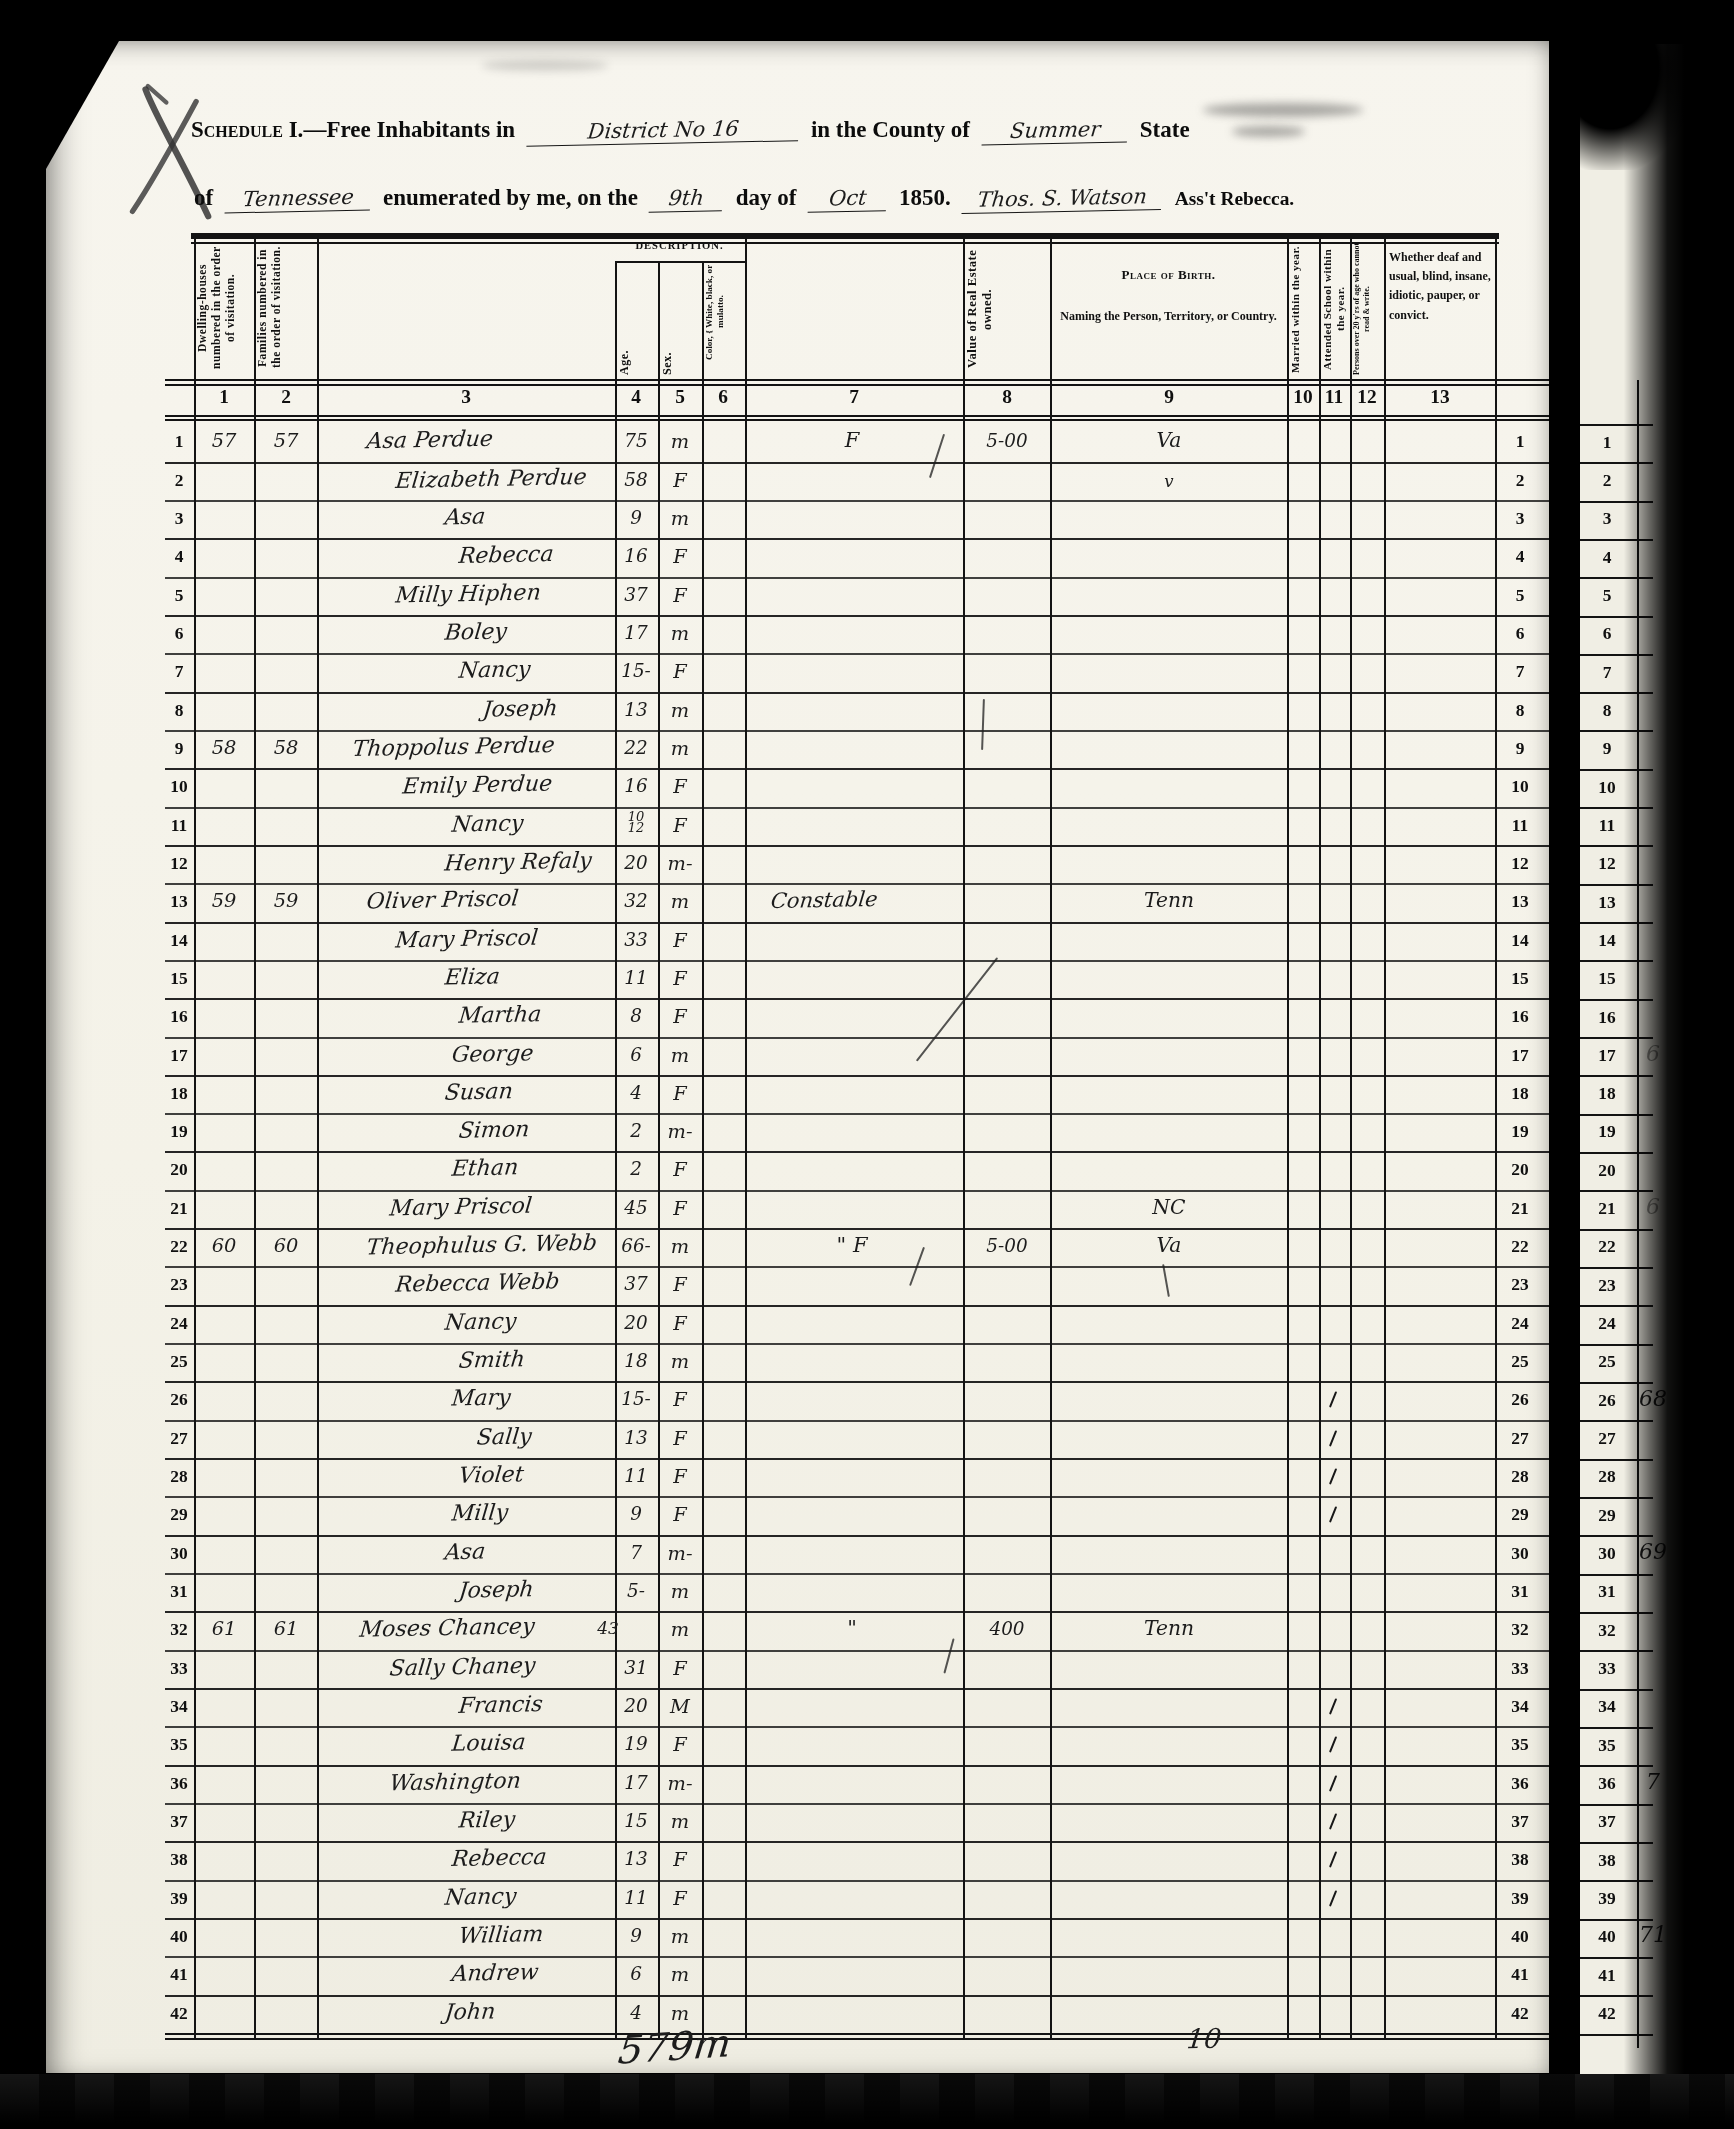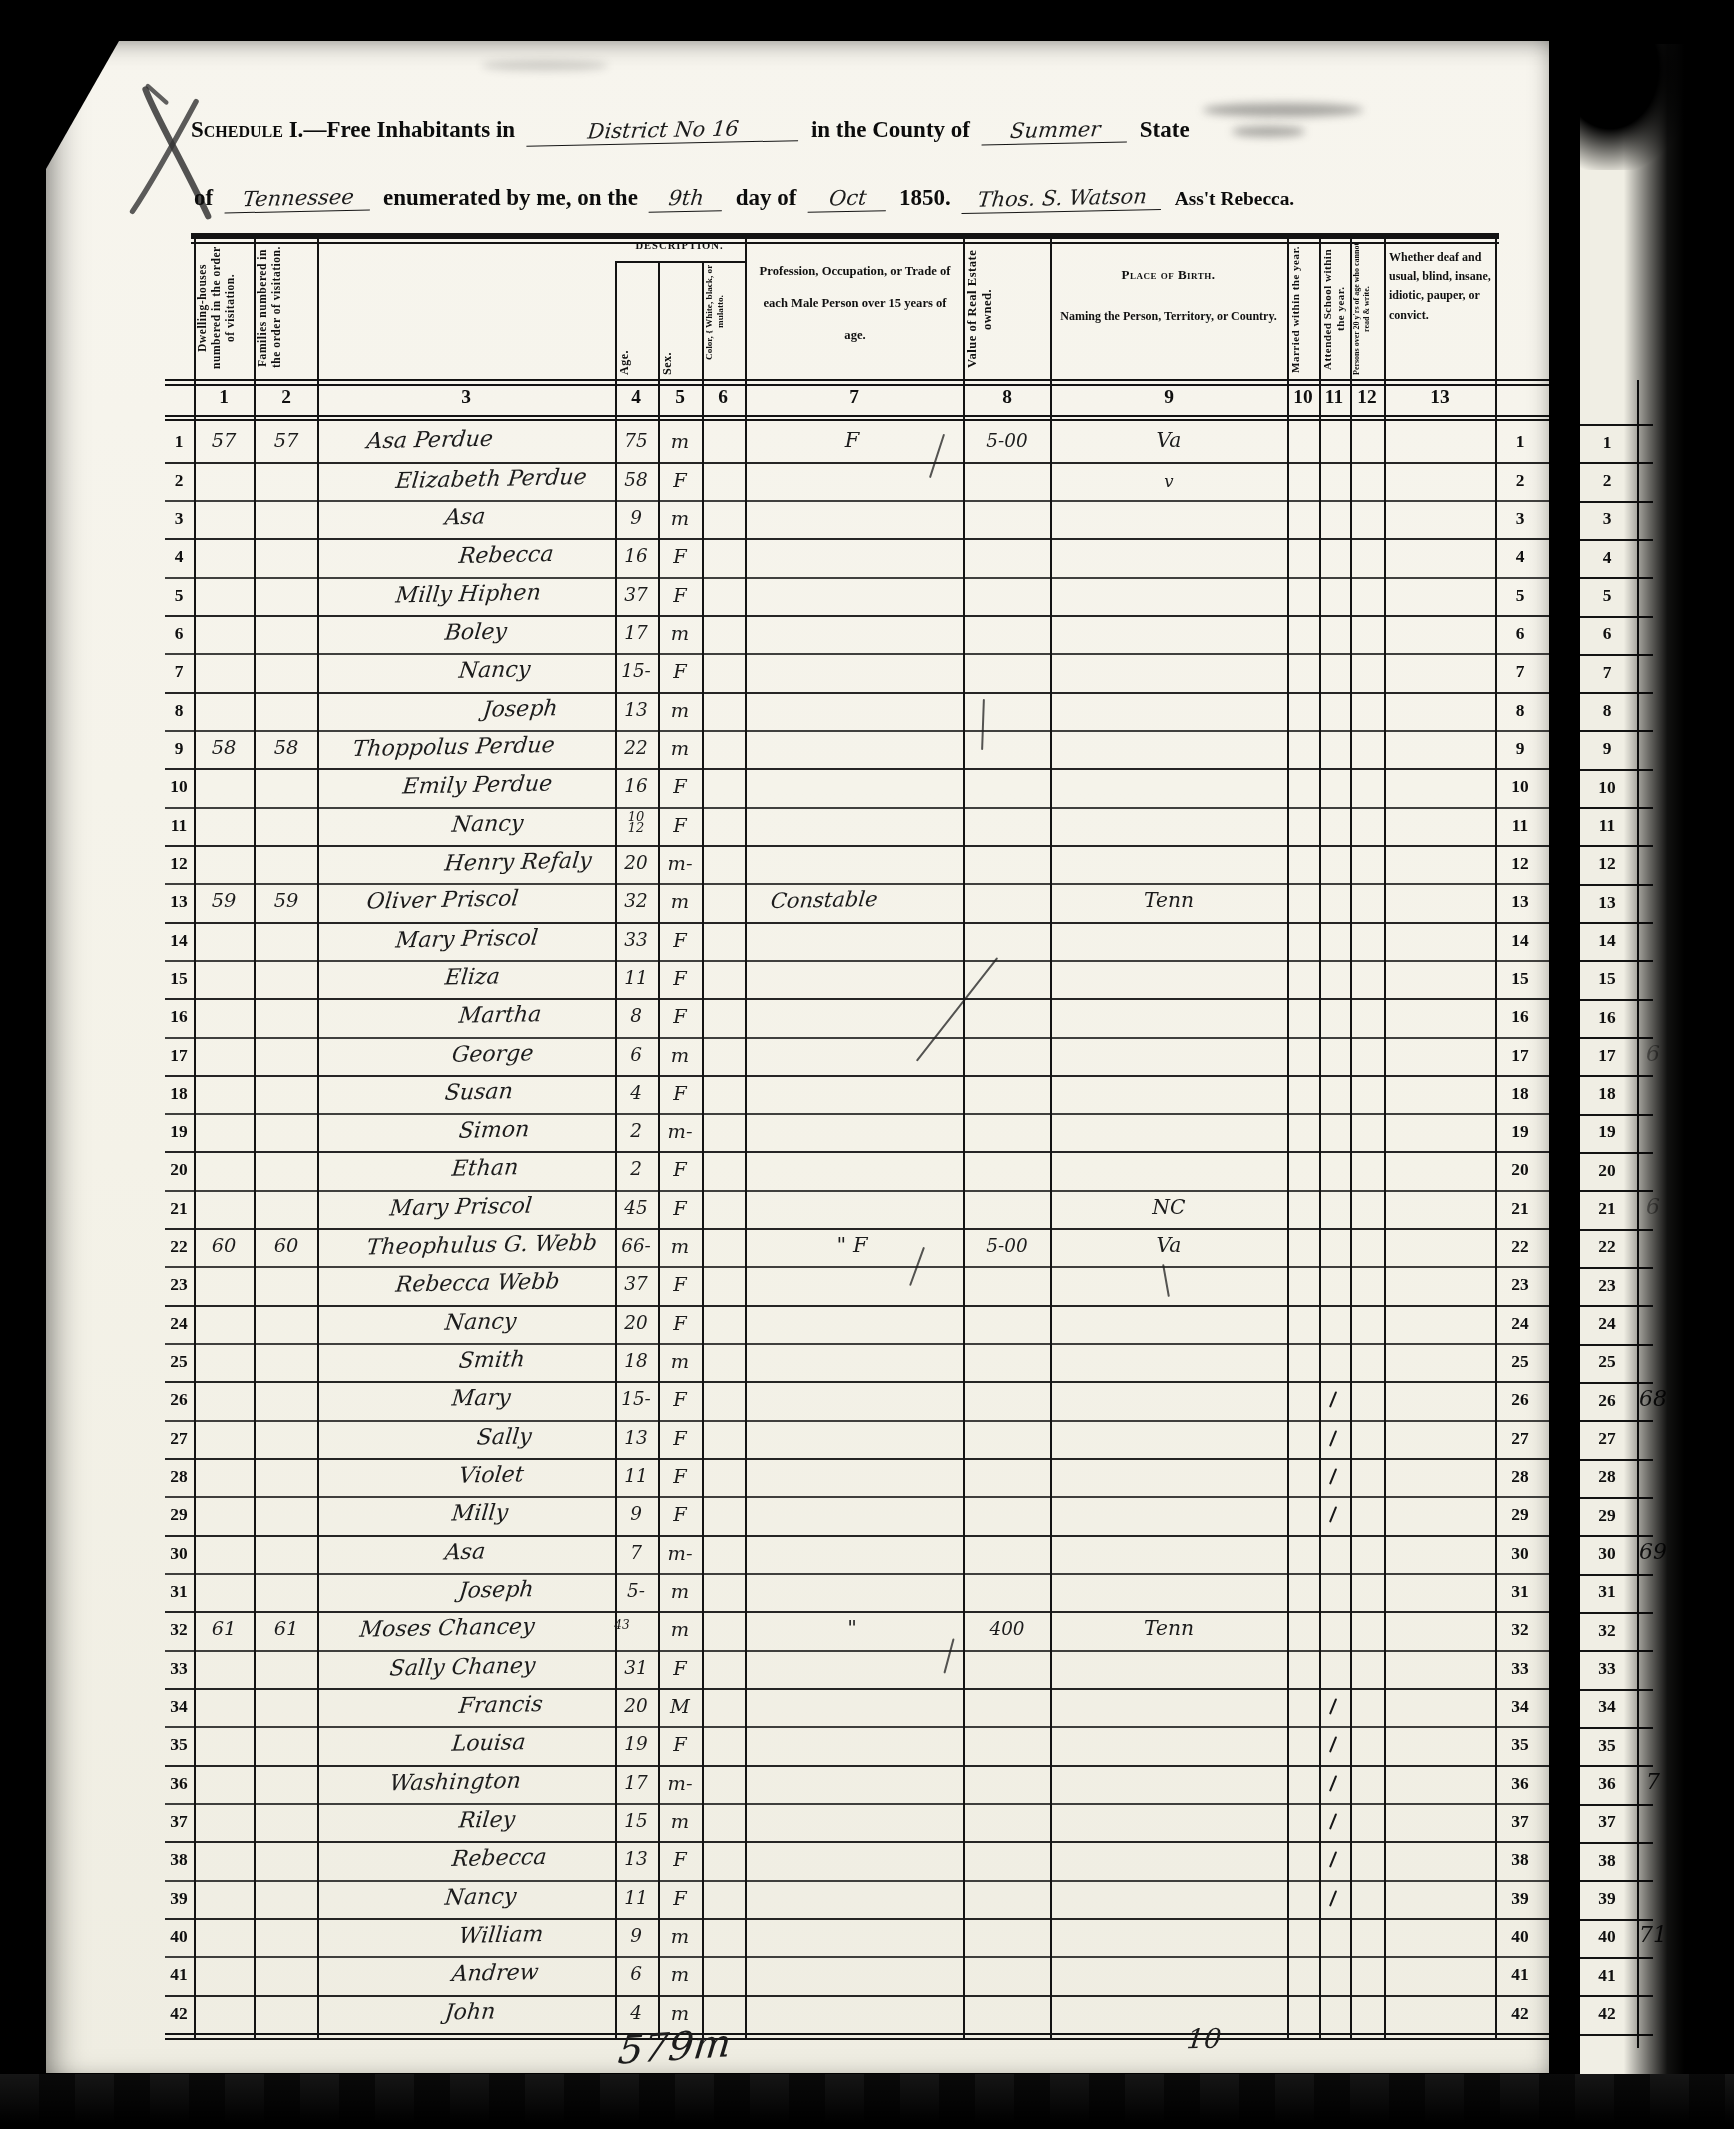--- a/index.html
+++ b/index.html
@@ -81,21 +81,20 @@
     <span style="font-size:19.4px;">Ass't Rebecca.</span>
   </div>
 
   <div class="hb" style="left:566px;top:199px;width:135px;text-align:center;font-size:10.6px;letter-spacing:1px;">DESCRIPTION.</div>
 
   <div class="vlab" style="left:150px;top:199px;width:57px;height:135px;font-size:11.6px;">Dwelling-houses numbered in the order of visitation.</div>
   <div class="vlab" style="left:210px;top:199px;width:59px;height:135px;font-size:11.6px;">Families numbered in the order of visitation.</div>
   <div class="vlab vstart" style="left:571px;top:224px;width:40px;height:110px;font-size:12px;">Age.</div>
   <div class="vlab vstart" style="left:614px;top:224px;width:40px;height:110px;font-size:12px;">Sex.</div>
   <div class="vlab" style="left:658px;top:208px;width:40px;height:126px;font-size:9.2px;letter-spacing:0;">Color, { White, black, or mulatto.</div>
-  <div class="hb" style="left:706px;top:214px;width:206px;font-size:12.6px;line-height:2.55;text-align:center;">Profession, Occupation, or Trade of each Male Person over 15 years of age.</div>
   <div class="vlab" style="left:919px;top:201px;width:83px;height:134px;font-size:12.6px;">Value of Real Estate owned.</div>
   <div class="hb sc" style="left:1009px;top:226px;width:227px;font-size:13px;text-align:center;letter-spacing:0.5px;">Place of Birth.</div>
   <div class="hb" style="left:1009px;top:259px;width:227px;font-size:12px;line-height:2.7;text-align:center;">Naming the Person, Territory, or Country.</div>
   <div class="vlab" style="left:1243px;top:201px;width:27.6px;height:134px;font-size:11px;">Married within the year.</div>
   <div class="vlab" style="left:1275px;top:201px;width:27.6px;height:134px;font-size:11px;">Attended School within the year.</div>
   <div class="vlab" style="left:1306px;top:201px;width:30px;height:134px;font-size:8px;letter-spacing:0;">Persons over 20 y'rs of age who cannot read &amp; write.</div>
   <div class="hb" style="left:1343px;top:207px;width:105px;font-size:12px;line-height:1.6;text-align:left;">Whether deaf and usual, blind, insane, idiotic, pauper, or convict.</div>
 
   <div id="vlines">
       <div class="vline" style="left: 148px; top: 193px; width: 2.4px; height: 1805px;"></div>
@@ -422,21 +421,21 @@
         <span class="cell hw" style="left: 413px; top: 3.9px; font-size: 22px;">Joseph</span>
         <span class="cell hw cc" style="left: 590px; top: 6.8px; font-size: 18.4px;">5-</span>
         <span class="cell hw cc" style="left: 634px; top: 6.8px; font-size: 19.4px;">m</span>
       </div>
       <div class="row" style="top: 1570px;">
         <span class="cell rn cc" style="left: 133px; top: 7.7px; font-size: 17.4px;">32</span>
         <span class="cell rn cc" style="left: 1474px; top: 7.7px; font-size: 17.4px;">32</span>
         <span class="cell hw cc" style="left: 178px; top: 5.8px; font-size: 19.4px;">61</span>
         <span class="cell hw cc" style="left: 240px; top: 5.8px; font-size: 19.4px;">61</span>
         <span class="cell hw" style="left: 314px; top: 3.9px; font-size: 22px;">Moses Chancey</span>
-        <span class="cell hw cc" style="left: 576px; top: 6.8px; font-size: 12px;">43</span>
+        <span class="cell hw cc" style="left: 562px; top: 6.8px; font-size: 17px;">43</span>
         <span class="cell hw cc" style="left: 634px; top: 6.8px; font-size: 19.4px;">m</span>
         <span class="cell hw cc" style="left: 806px; top: 4.8px; font-size: 21px;">"</span>
         <span class="cell hw cc" style="left: 961px; top: 6.8px; font-size: 18.4px;">400</span>
         <span class="cell hw cc" style="left: 1123px; top: 4.8px; font-size: 20.3px;">Tenn</span>
       </div>
       <div class="row" style="top: 1609px;">
         <span class="cell rn cc" style="left: 133px; top: 7.7px; font-size: 17.4px;">33</span>
         <span class="cell rn cc" style="left: 1474px; top: 7.7px; font-size: 17.4px;">33</span>
         <span class="cell hw" style="left: 344px; top: 3.9px; font-size: 22px;">Sally Chaney</span>
         <span class="cell hw cc" style="left: 590px; top: 6.8px; font-size: 18.4px;">31</span>

